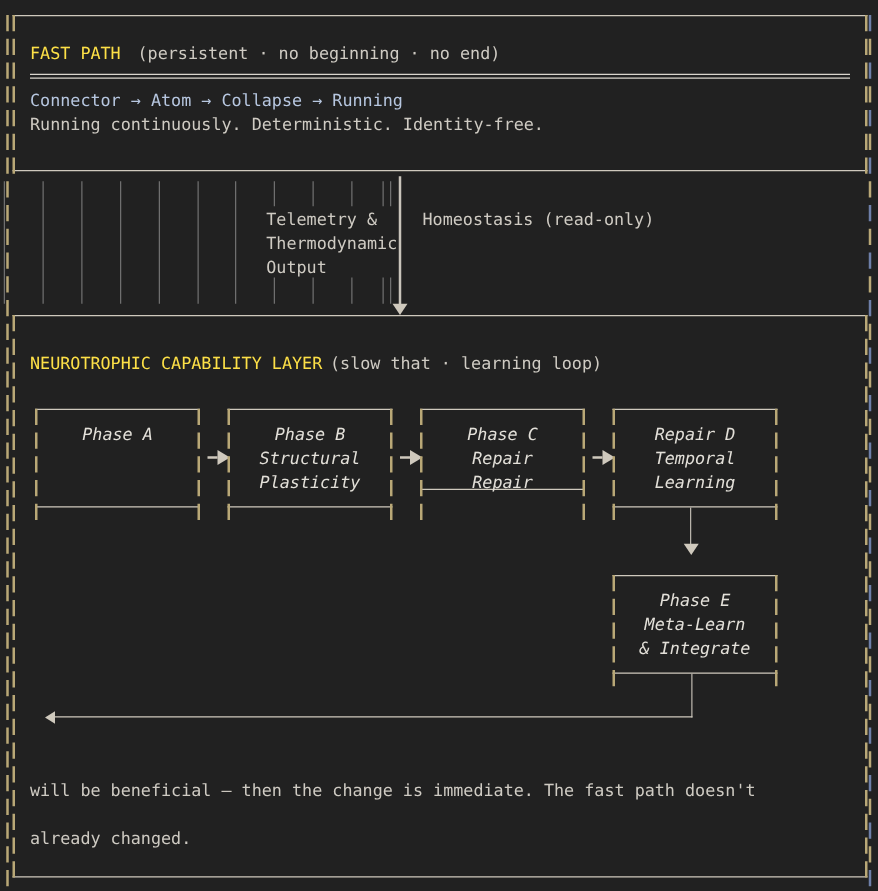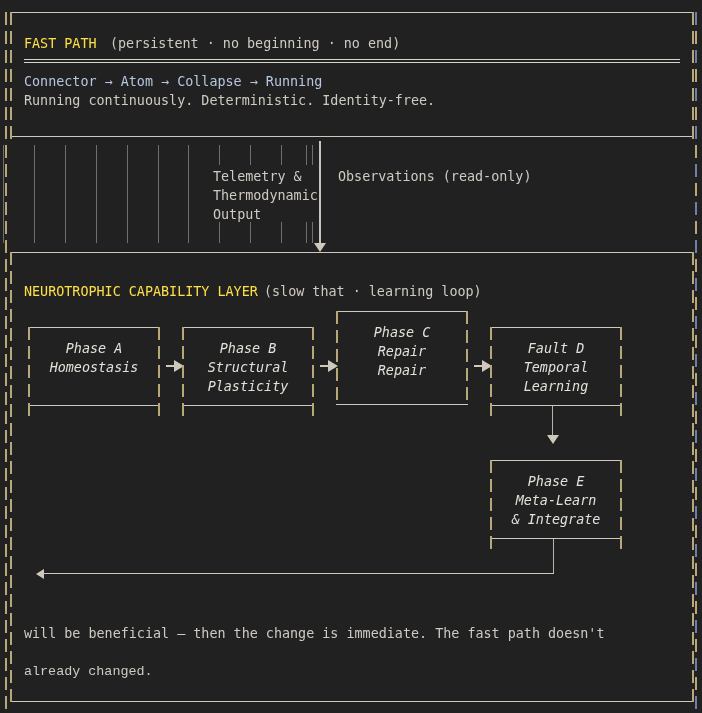--- a/index.html
+++ b/index.html
@@ -204,21 +204,21 @@
       <div class="gpipe" style="left: 312px; top: 145px; height: 20px;"></div>
       <div class="gpipe" style="left: 312px; top: 222px; height: 21px;"></div>
     </div>
 
   <div class="gpipe bright" style="left:319px;top:141px;height:104px;"></div>
 
   <div class="t dim" style="left:213px;top:167px;">Telemetry &amp;</div>
   <div class="t dim" style="left:213px;top:186px;">Thermodynamic</div>
   <div class="t dim" style="left:213px;top:205px;">Output</div>
 
-  <div class="t dim" style="left:338px;top:167px;">Observations (read-only)</div>
+  <div class="t dim" style="left:338px;top:167px;">Homeostasis (read-only)</div>
 
   <div class="tri-down" style="left:314px;top:243px;"></div>
 
   <div class="box" id="neuro-box" style="left:10px;top:252px;width:684px;height:450px;">
     <div class="edge-t"></div>
     <div class="edge-b"></div>
     <div class="vrail" id="nb-vl" style="left:0;">
         <span class="seg" style="top: 0px; background: rgb(185, 168, 119);"></span>
         <span class="seg" style="top: 19px; background: rgb(185, 168, 119);"></span>
         <span class="seg" style="top: 38px; background: rgb(185, 168, 119);"></span>
@@ -287,21 +287,20 @@
           <span class="seg" style="top: 76px; background: rgb(185, 168, 119);"></span>
         </div>
         <div class="vr" style="right: 0px;">
           <span class="seg" style="top: 0px; background: rgb(185, 168, 119);"></span>
           <span class="seg" style="top: 19px; background: rgb(185, 168, 119);"></span>
           <span class="seg" style="top: 38px; background: rgb(185, 168, 119);"></span>
           <span class="seg" style="top: 57px; background: rgb(185, 168, 119);"></span>
           <span class="seg" style="top: 76px; background: rgb(185, 168, 119);"></span>
         </div>
         <div class="lbl" style="top: 12px;">Phase A</div>
-        <div class="lbl" style="top: 31px;">Homeostasis</div>
         <div class="lbl" style="top: 50px;"></div>
       </div>
       <div class="arrowstem" style="left: 166px; top: 365px; width: 8px;"></div>
       <div class="tri-right" style="left: 174px; top: 360px;"></div>
       <div class="pbox" style="left: 182px; top: 327px; width: 132px; height: 79px;">
         <div class="ht"></div>
         <div class="hb"></div>
         <div class="vl" style="left: 0px;">
           <span class="seg" style="top: 0px; background: rgb(185, 168, 119);"></span>
           <span class="seg" style="top: 19px; background: rgb(185, 168, 119);"></span>
@@ -315,21 +314,21 @@
           <span class="seg" style="top: 38px; background: rgb(185, 168, 119);"></span>
           <span class="seg" style="top: 57px; background: rgb(185, 168, 119);"></span>
           <span class="seg" style="top: 76px; background: rgb(185, 168, 119);"></span>
         </div>
         <div class="lbl" style="top: 12px;">Phase B</div>
         <div class="lbl" style="top: 31px;">Structural</div>
         <div class="lbl" style="top: 50px;">Plasticity</div>
       </div>
       <div class="arrowstem" style="left: 320px; top: 365px; width: 8px;"></div>
       <div class="tri-right" style="left: 328px; top: 360px;"></div>
-      <div class="pbox" style="left: 336px; top: 311px; width: 132px; height: 94px;">
+      <div class="pbox" style="left: 336px; top: 327px; width: 132px; height: 65px;">
         <div class="ht"></div>
         <div class="hb"></div>
         <div class="vl" style="left: 0px;">
           <span class="seg" style="top: 0px; background: rgb(185, 168, 119);"></span>
           <span class="seg" style="top: 19px; background: rgb(185, 168, 119);"></span>
           <span class="seg" style="top: 38px; background: rgb(185, 168, 119);"></span>
           <span class="seg" style="top: 57px; background: rgb(185, 168, 119);"></span>
           <span class="seg" style="top: 76px; background: rgb(185, 168, 119);"></span>
         </div>
         <div class="vr" style="right: 0px;">
@@ -355,21 +354,21 @@
           <span class="seg" style="top: 57px; background: rgb(185, 168, 119);"></span>
           <span class="seg" style="top: 76px; background: rgb(185, 168, 119);"></span>
         </div>
         <div class="vr" style="right: 0px;">
           <span class="seg" style="top: 0px; background: rgb(185, 168, 119);"></span>
           <span class="seg" style="top: 19px; background: rgb(185, 168, 119);"></span>
           <span class="seg" style="top: 38px; background: rgb(185, 168, 119);"></span>
           <span class="seg" style="top: 57px; background: rgb(185, 168, 119);"></span>
           <span class="seg" style="top: 76px; background: rgb(185, 168, 119);"></span>
         </div>
-        <div class="lbl" style="top: 12px;">Fault D</div>
+        <div class="lbl" style="top: 12px;">Repair D</div>
         <div class="lbl" style="top: 31px;">Temporal</div>
         <div class="lbl" style="top: 50px;">Learning</div>
       </div>
     </div>
 
   <div class="vline" style="left:552px;top:406px;height:32px;"></div>
   <div class="tri-down" style="left:547px;top:435px;"></div>
 
   <div class="pbox" id="phase-e-box" style="left:490px;top:460px;width:132px;height:79px;">
     <div class="ht"></div>
@@ -391,15 +390,15 @@
     <div class="lbl" style="top:12px;">Phase E</div>
     <div class="lbl" style="top:31px;">Meta-Learn</div>
     <div class="lbl" style="top:50px;">&amp; Integrate</div>
   </div>
 
   <div class="vline" style="left:553px;top:539px;height:35px;"></div>
   <div class="hline" style="left:44px;top:573px;width:510px;"></div>
   <div class="tri-left" style="left:36px;top:569px;"></div>
 
   <div class="t dim" style="left:24px;top:624px;">will be beneficial — then the change is immediate. The fast path doesn't</div>
-  <div class="t dim" style="left:24px;top:662px;font-family:Liberation Mono, monospace;">already changed.</div>
+  <div class="t dim" style="left:24px;top:662px;">already changed.</div>
 
 </div>
 
 </body></html>

